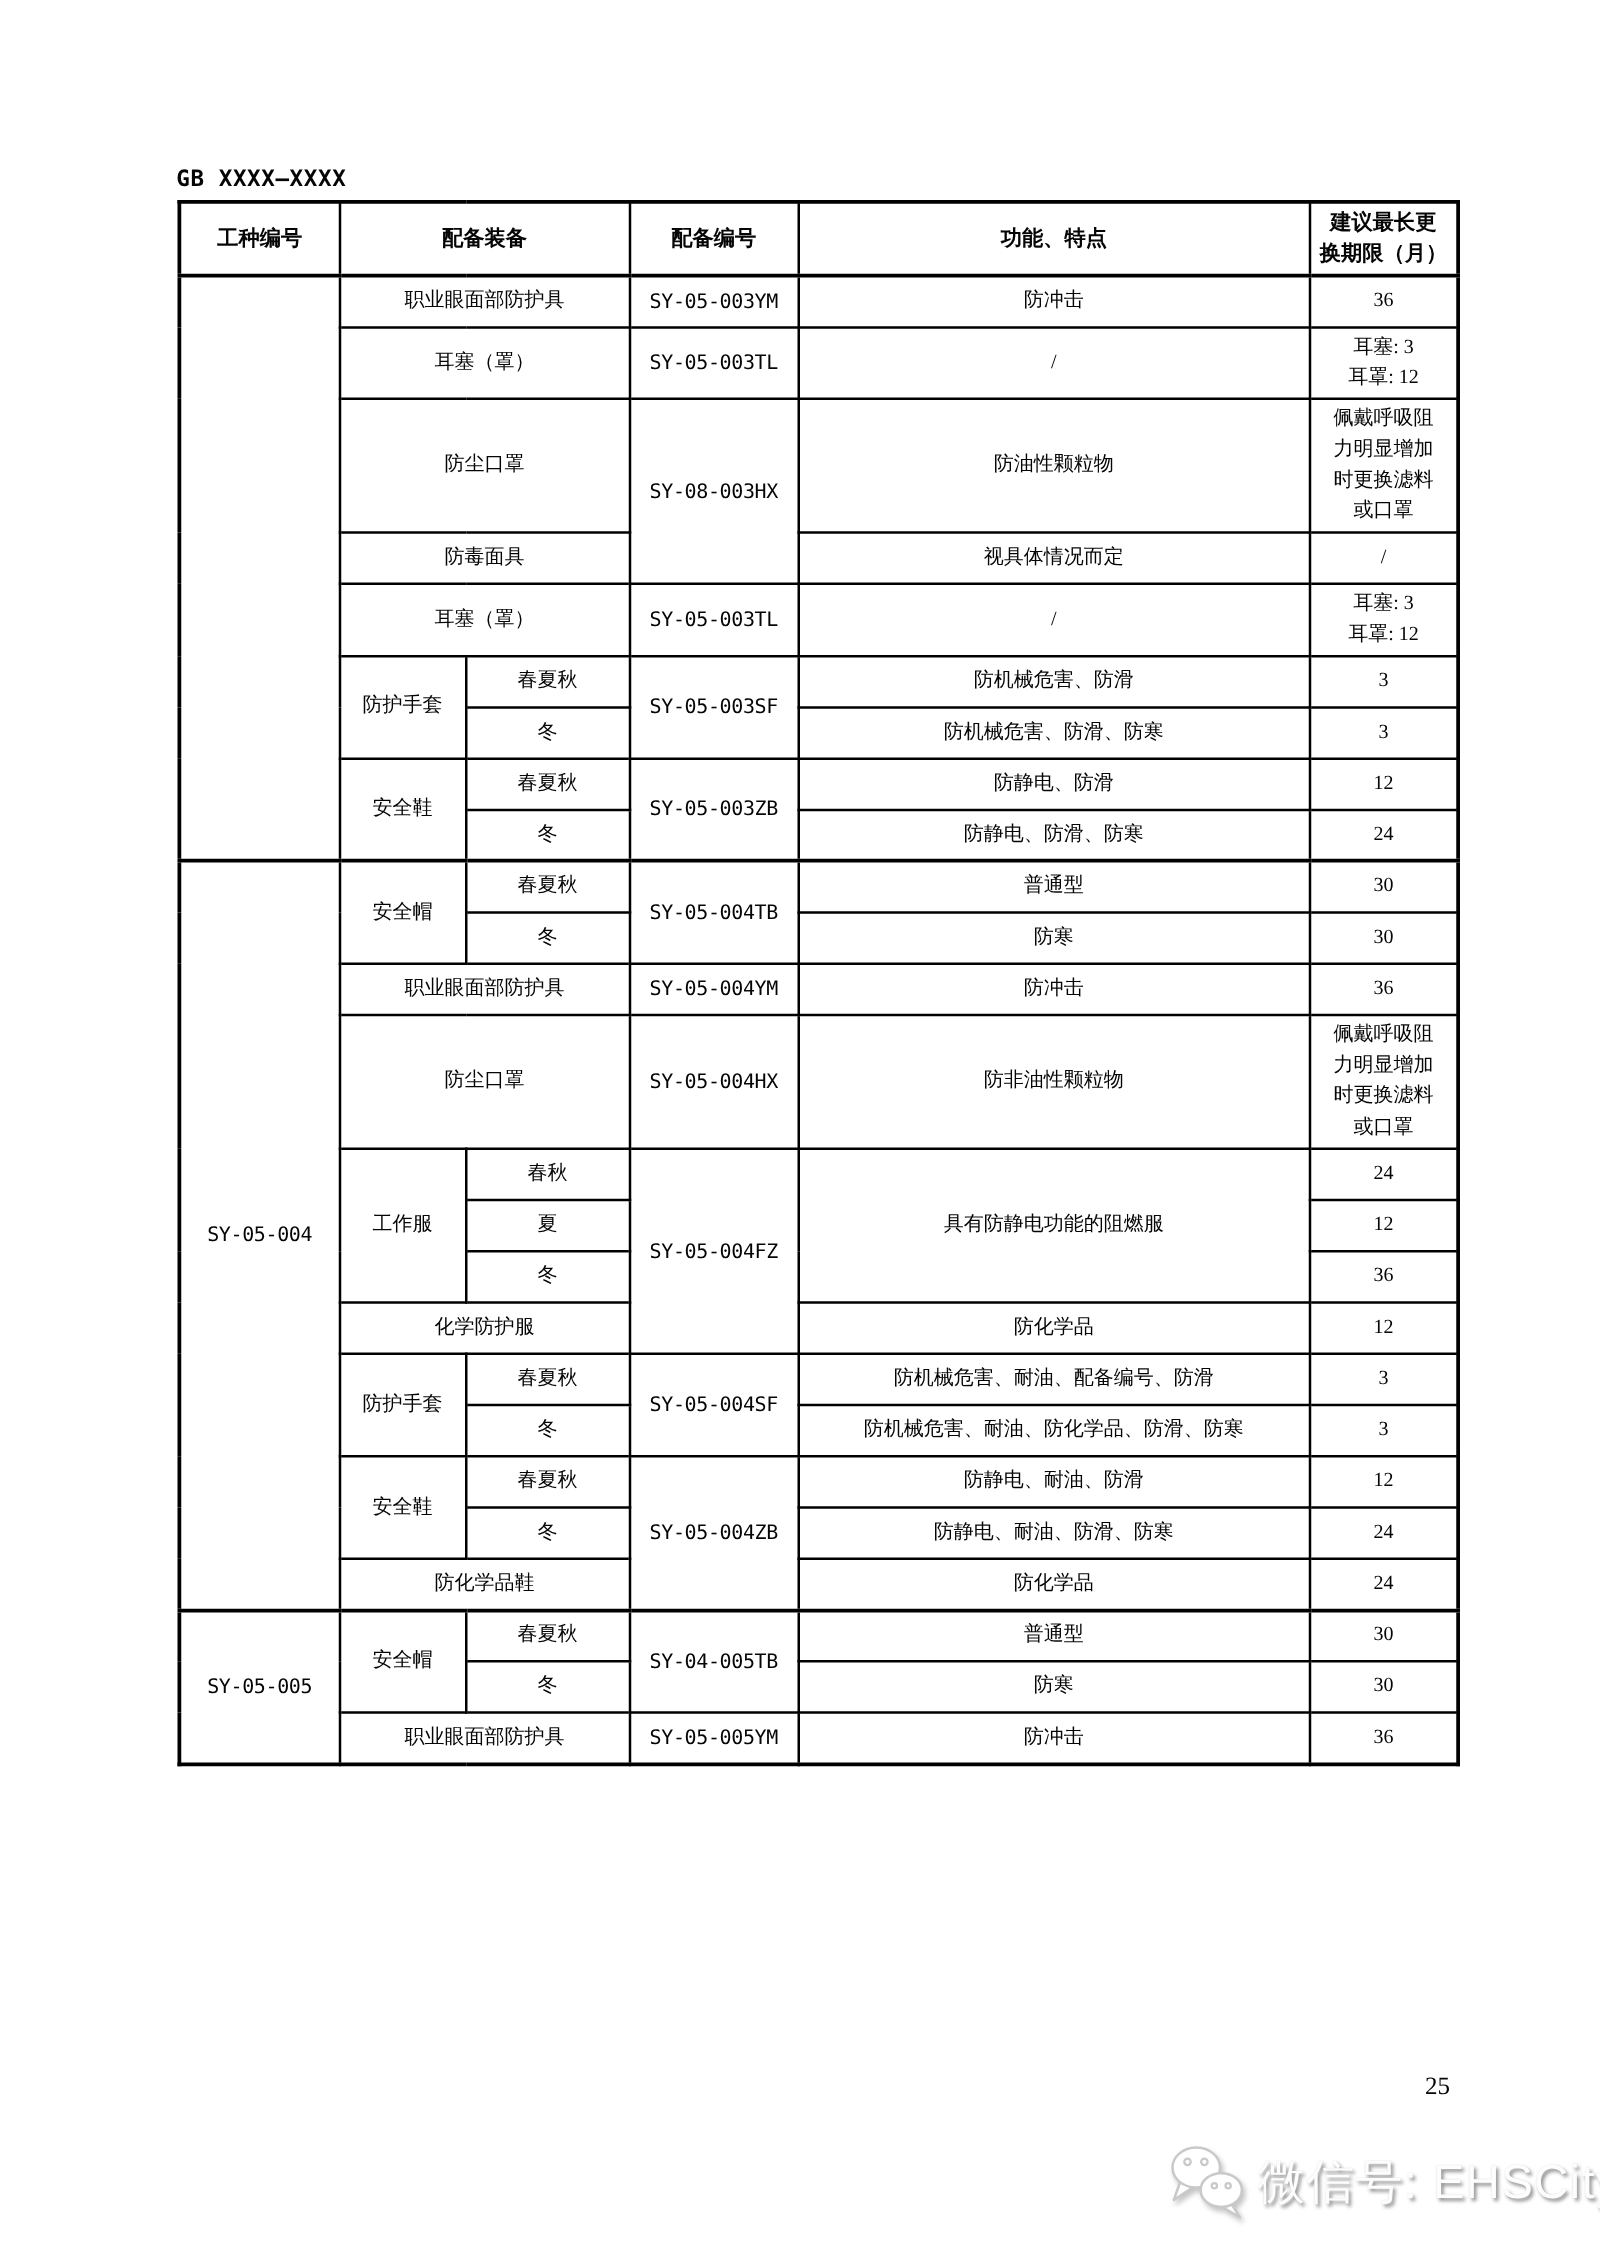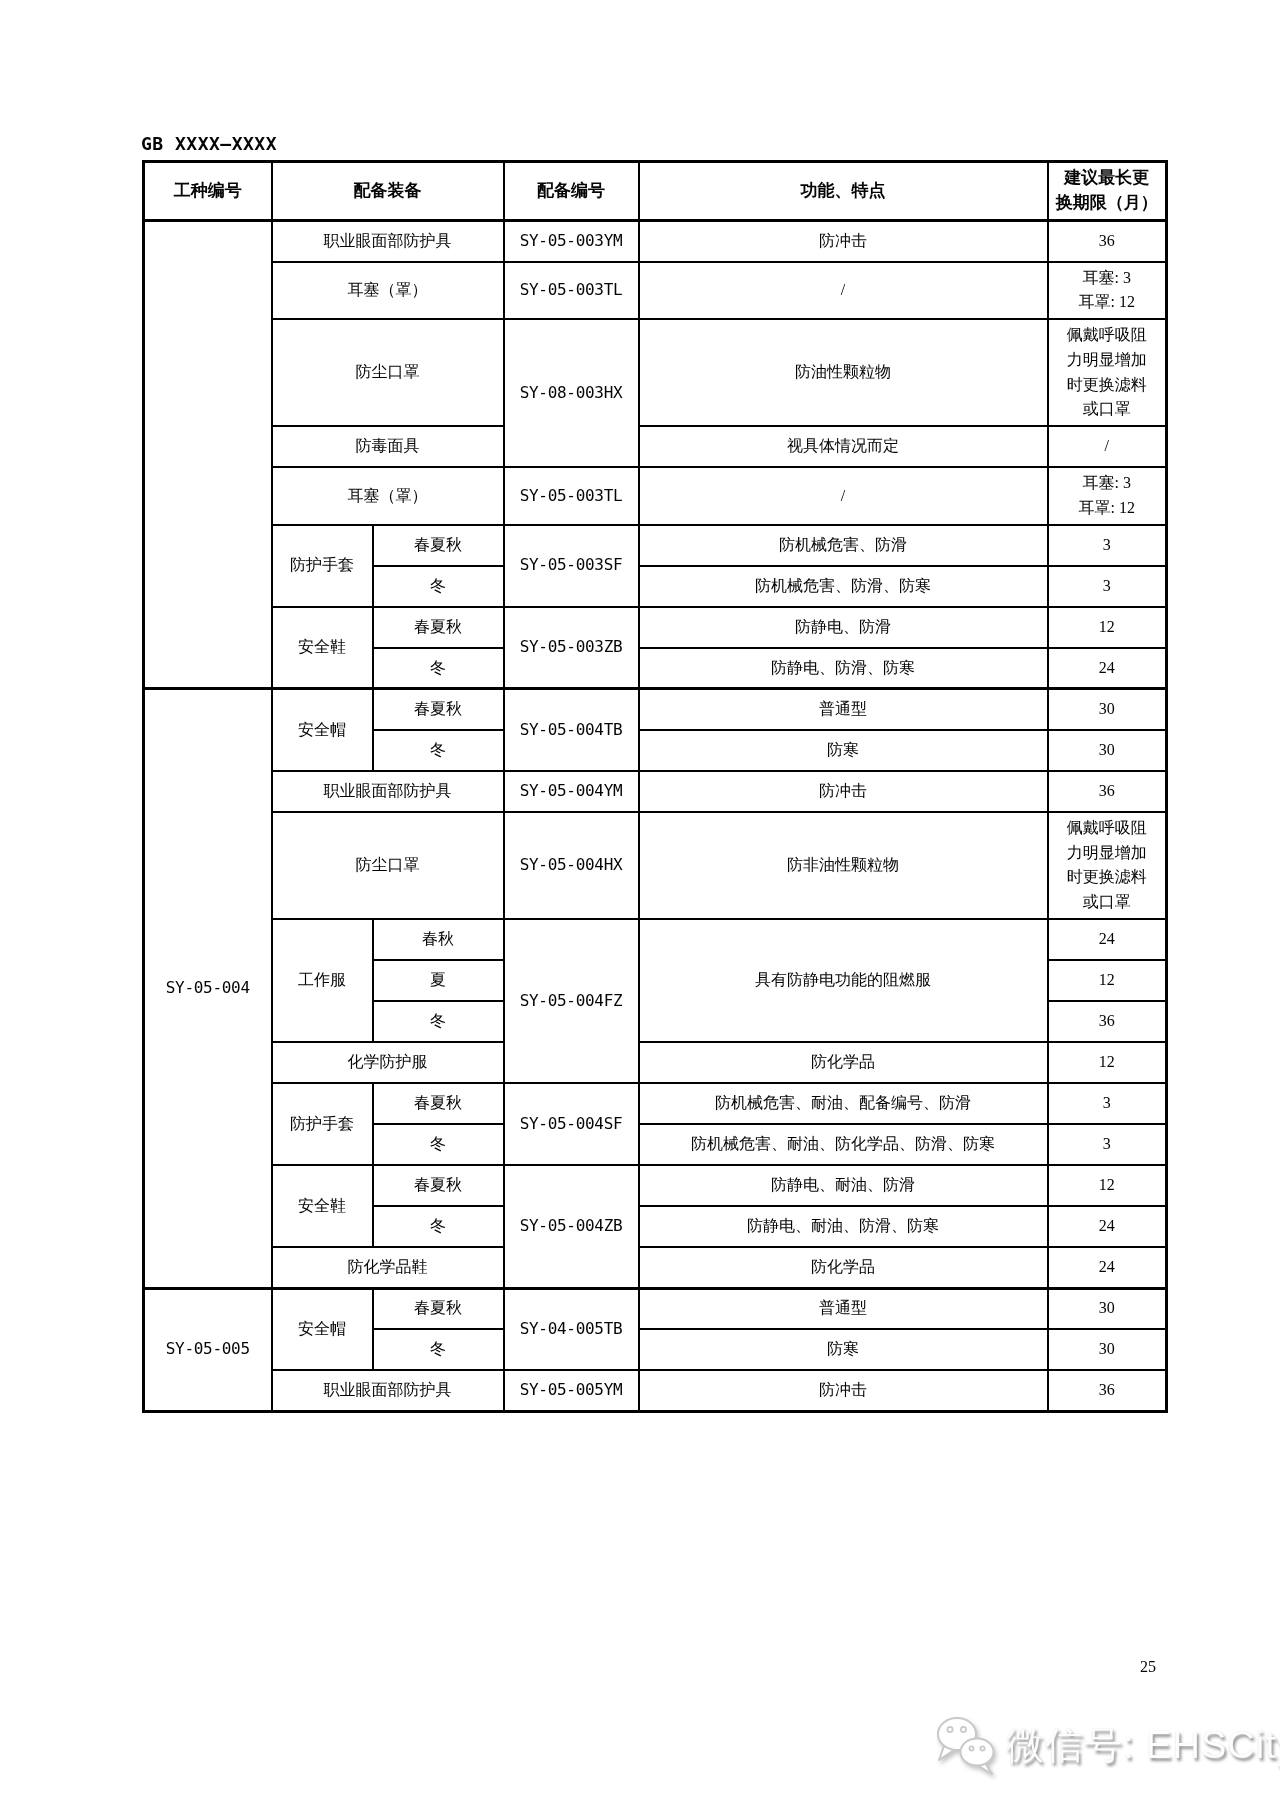--- a/index.html
+++ b/index.html
@@ -35,21 +35,21 @@
   table.ppe tbody tr { height:41px; }
   table.ppe tr.sec td { border-top:3px solid #000; }
   td.code, td.worker {
     font-family:"DejaVu Sans Mono","Liberation Mono",monospace;
     font-size:14px; letter-spacing:-0.3px;margin-left:15px;
   }
   td.feature { text-align:left; padding-left:10px; padding-right:8px; }
   td.period { font-size:16px; }
   .page-num {
     position:absolute; left:1140px; top:1658px;
-    font-size:16px;
+    font-size:20px;
   }
   .watermark {
     position:absolute; left:934px; top:1714px;
     display:flex; align-items:center; gap:8px;
   }
   .watermark svg { filter:drop-shadow(2px 3px 2px rgba(150,150,150,0.55)); }
   .wm-text {
     font-family:"Liberation Sans","DejaVu Sans",sans-serif;
     font-size:38px; font-weight:400; letter-spacing:1px;
     color:#fdfdfd;

